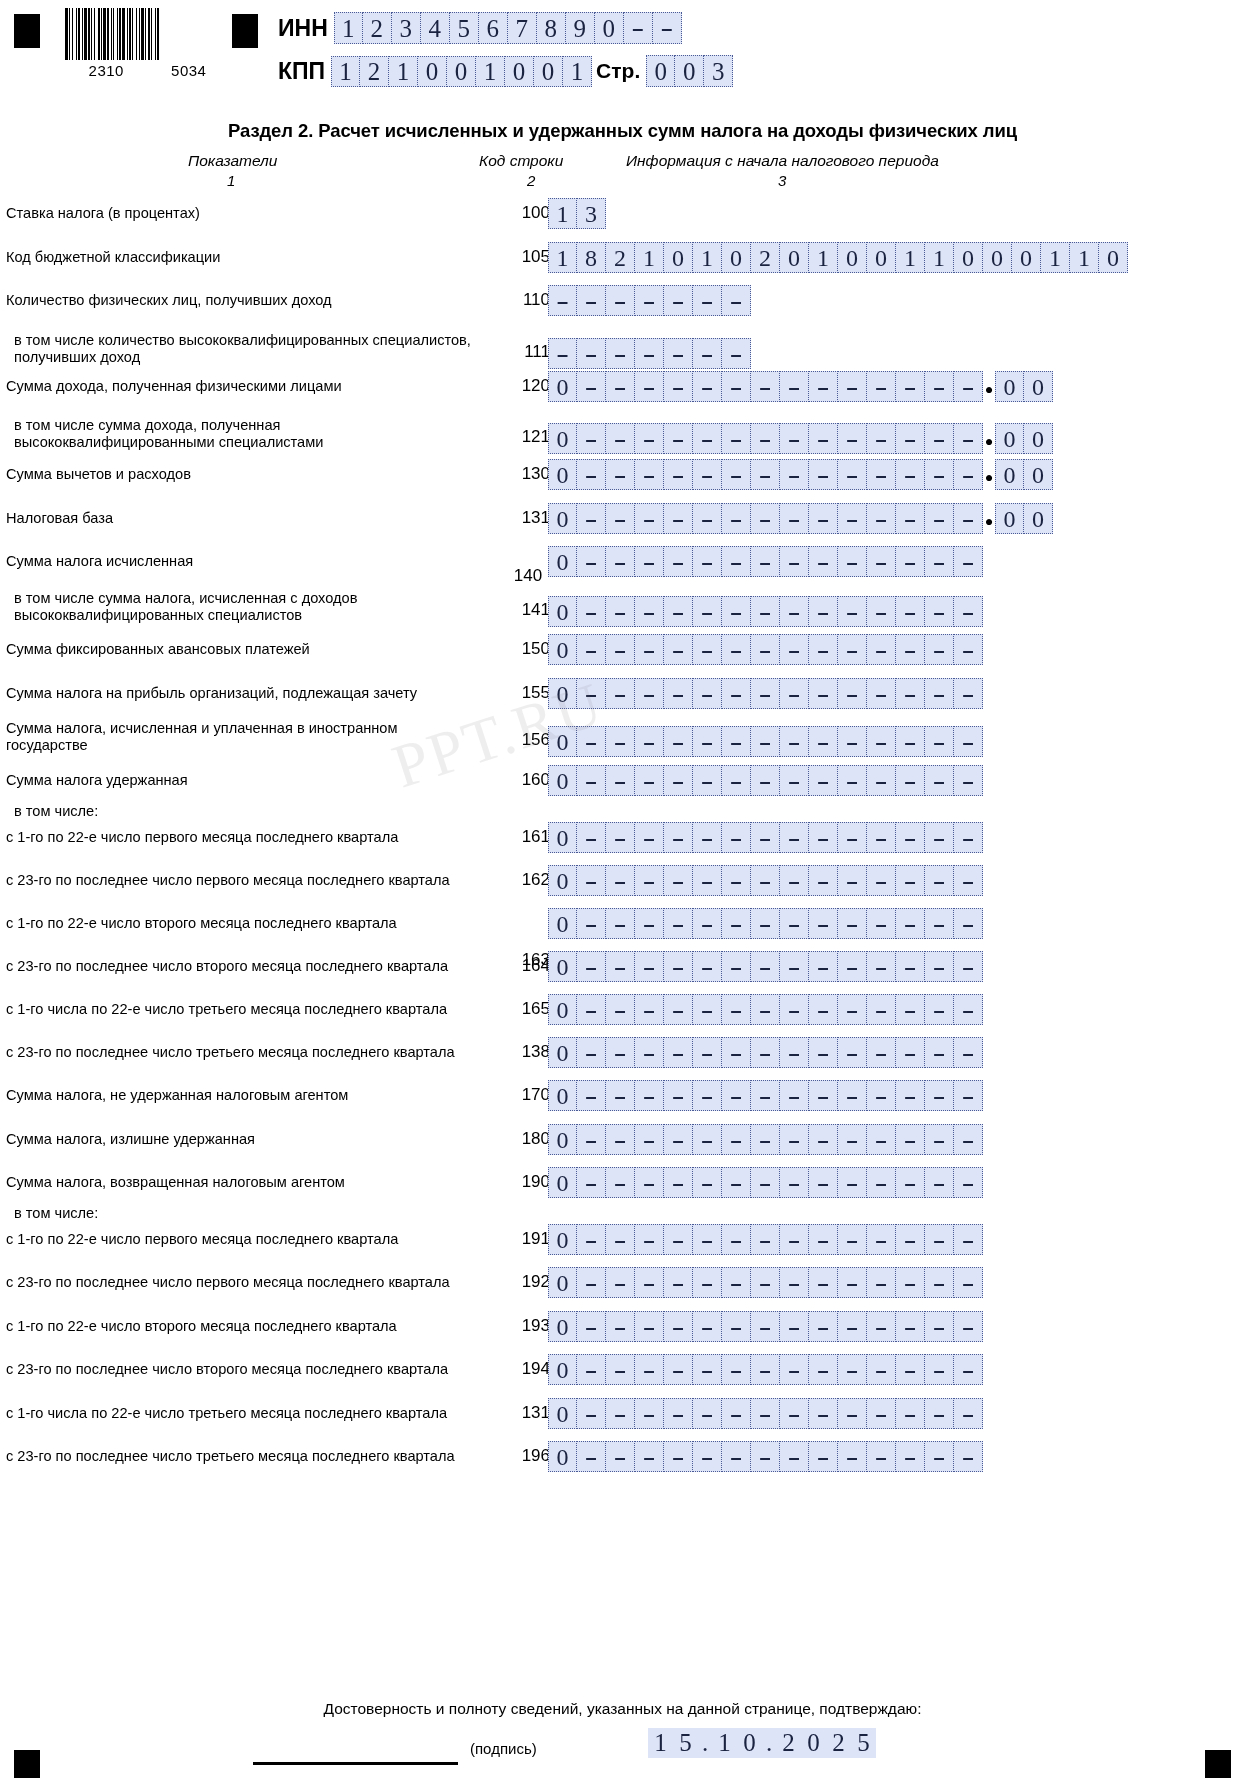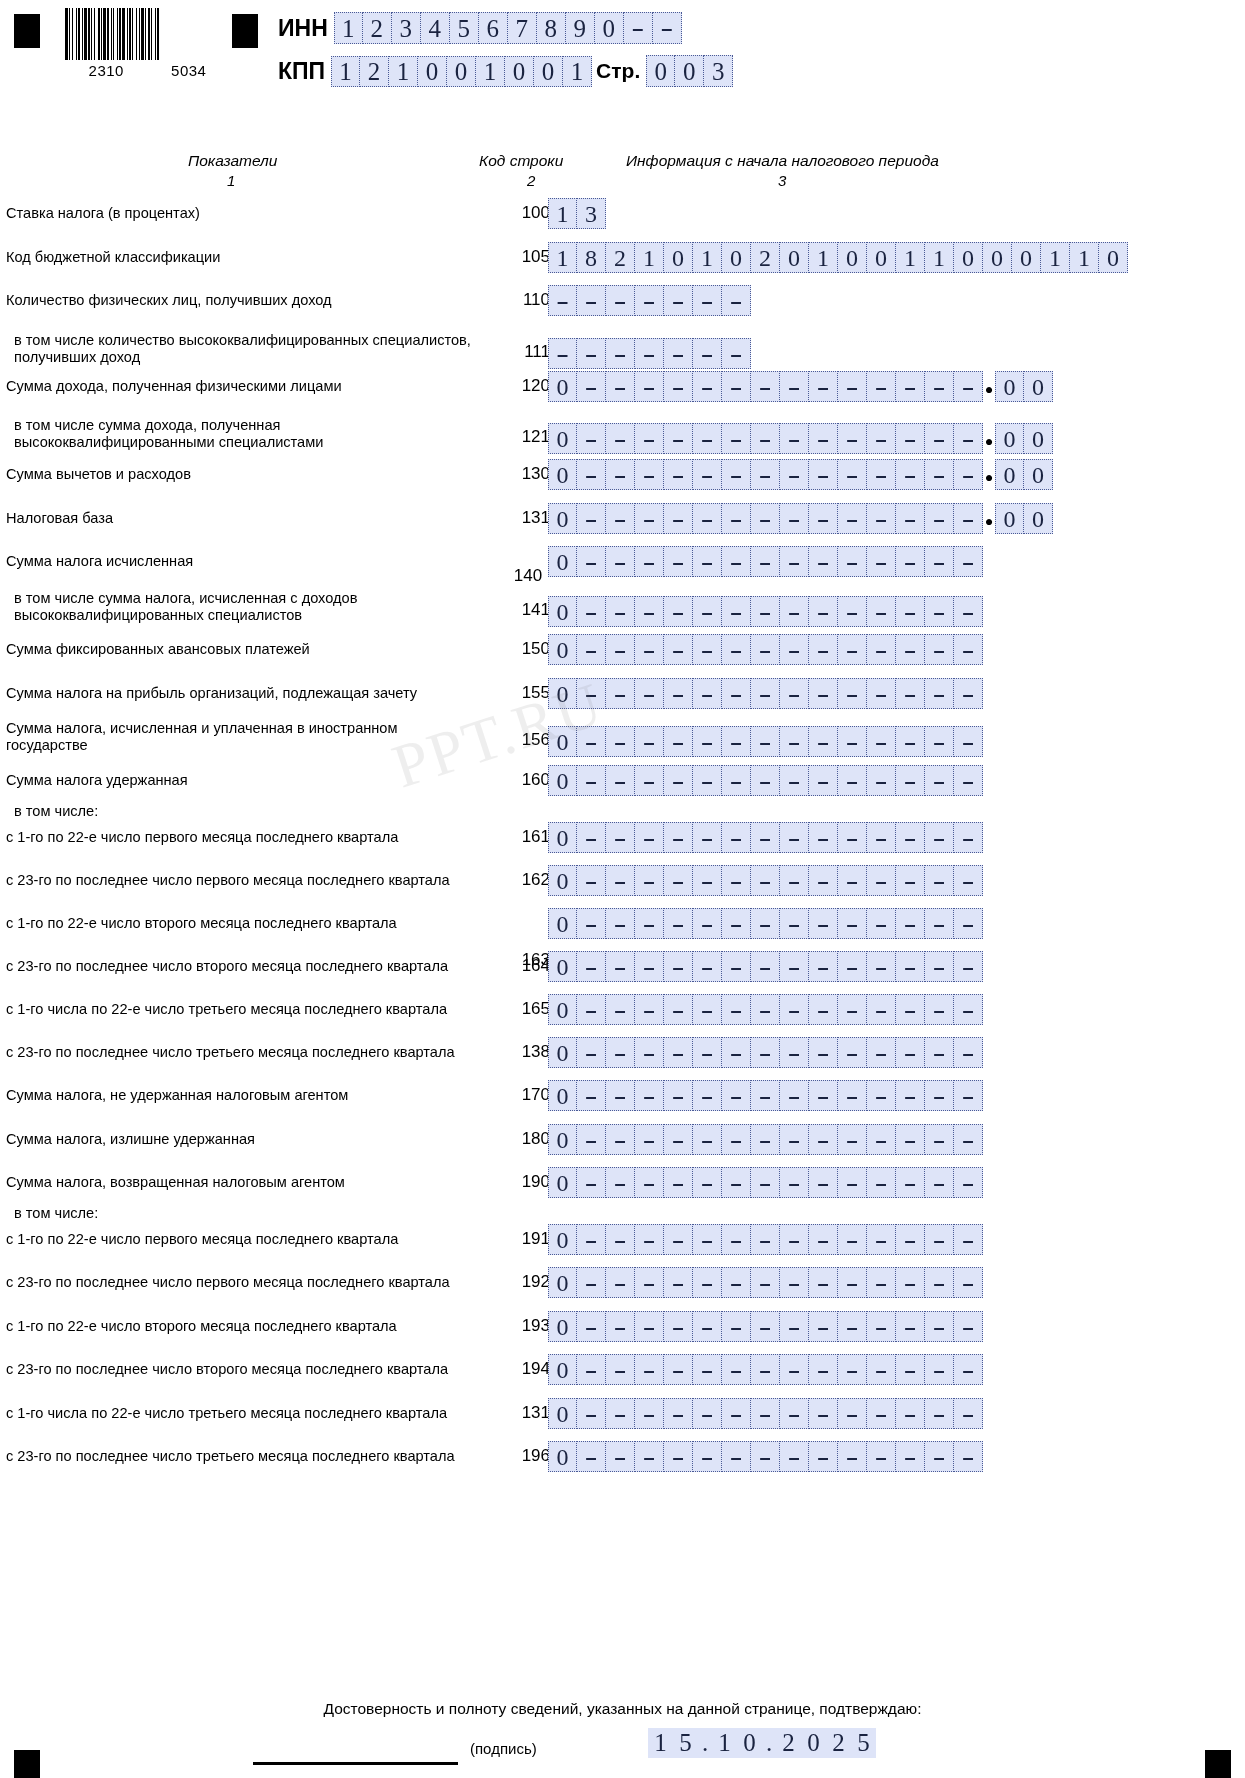--- a/index.html
+++ b/index.html
@@ -276,20 +276,21 @@
           <div class="cell h-cell">
             <span class="d">0</span>
           </div>
           <div class="cell h-cell">
             <span class="d">3</span>
           </div>
         </div>
     </div>
   </div>
 
+  <div class="title">Раздел 2. Расчет исчисленных и удержанных сумм налога на доходы физических лиц</div>
 
   <div class="colhdr" style="left:188px; top:152px;">Показатели</div>
   <div class="colnum" style="left:227px; top:172px;">1</div>
 
   <div class="colhdr" style="left:479px; top:152px;">Код строки</div>
   <div class="colnum" style="left:527px; top:172px;">2</div>
 
   <div class="colhdr" style="left:626px; top:152px;">Информация с начала налогового периода</div>
   <div class="colnum" style="left:778px; top:172px;">3</div>
 

